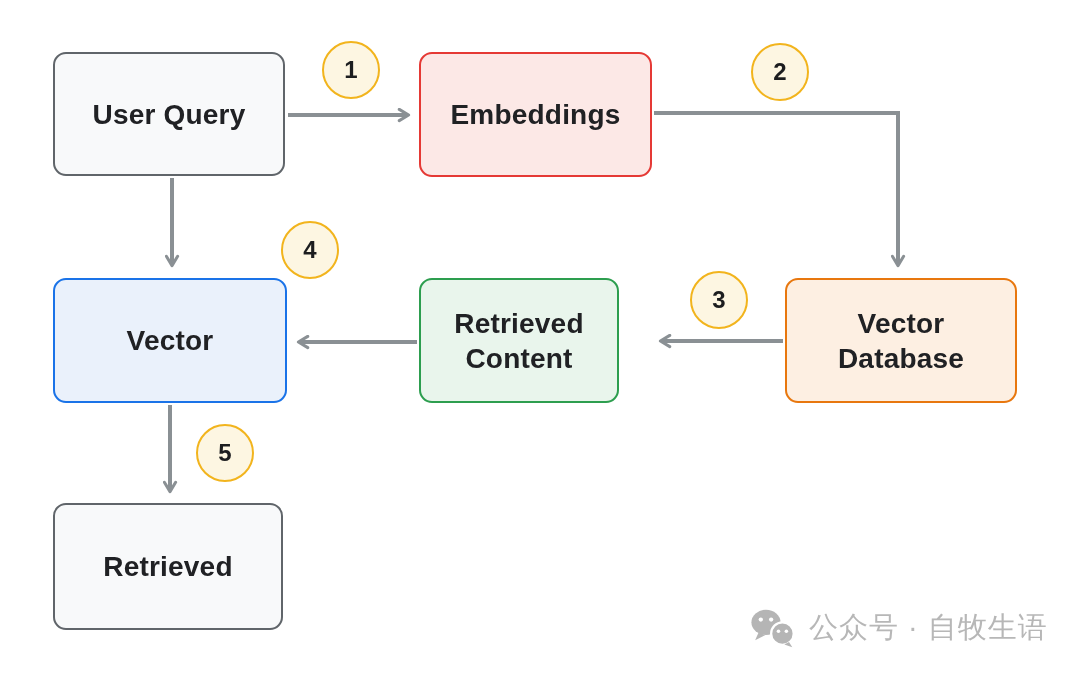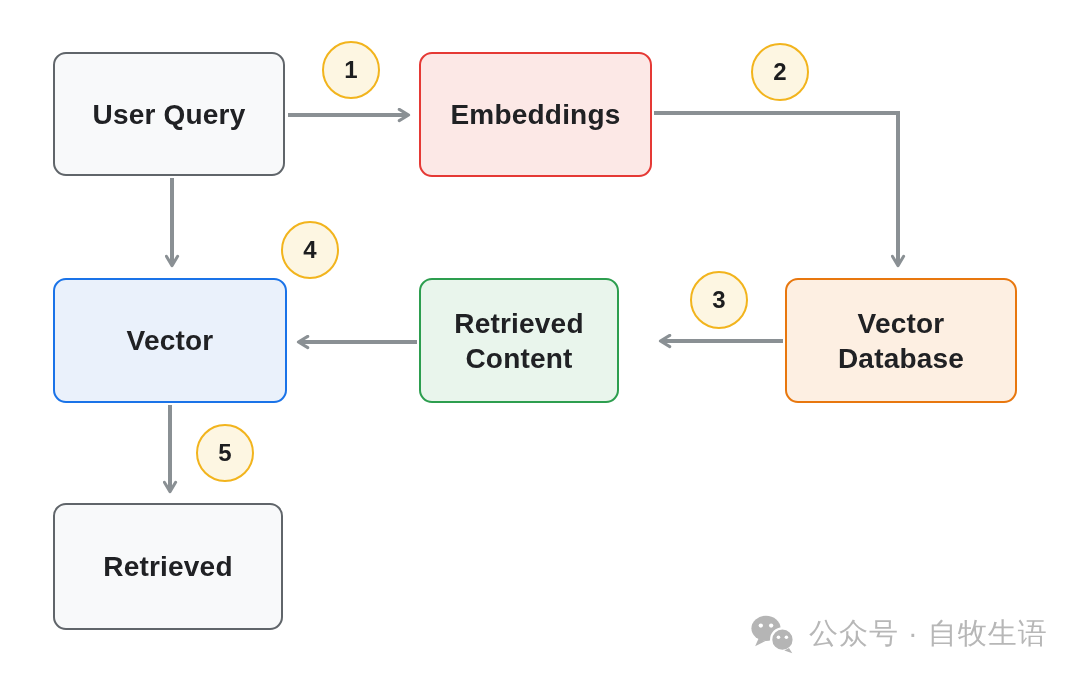--- a/index.html
+++ b/index.html
@@ -61,21 +61,21 @@
   .badge-2 { left: 751px; top: 43px;  }
   .badge-3 { left: 690px; top: 271px; }
   .badge-4 { left: 281px; top: 221px; }
   .badge-5 { left: 196px; top: 424px; }
   .watermark {
     position: absolute;
     left: 750px;
     top: 608px;
     height: 46px;
     display: flex;
-    align-items: flex-end;
+    align-items: flex-start;
     gap: 12px;
   }
   .watermark-text {
     font-size: 29px;
     font-weight: 400;
     color: #b7b7b7;
     letter-spacing: 1px;
     white-space: nowrap;
   }
 </style>

